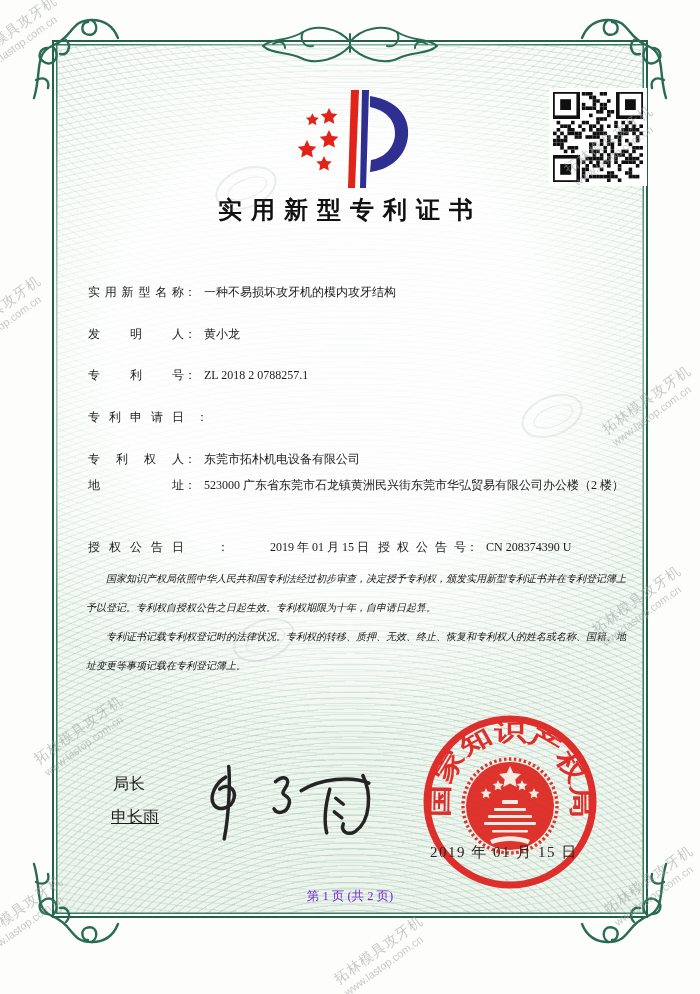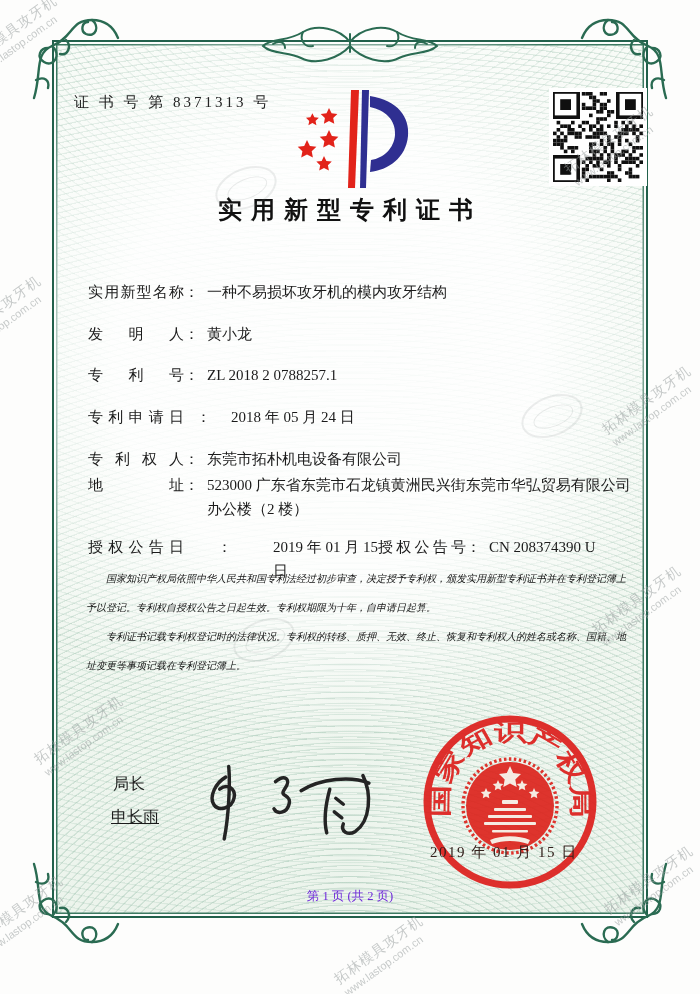--- a/index.html
+++ b/index.html
@@ -35,21 +35,21 @@
   .top-ornament { position:absolute; left:243px; top:12px; width:214px; height:60px; }
 
   
   .cert-no { position:absolute; left:74px; top:93px; font-size:15px; letter-spacing:3px; color:#222; }
   .logo { position:absolute; left:282px; top:84px; width:136px; height:112px; }
   .qr { position:absolute; left:549px; top:88px; width:98px; height:98px; background:#fff; padding:4px; }
   .title { position:absolute; left:0; right:0; top:194px; text-align:center;
            font-size:24px; font-weight:700; letter-spacing:9px; color:#111; }
 
   
-  .row { position:absolute; left:88px; width:548px; display:flex; font-size:15px; line-height:24px; }
+  .row { position:absolute; left:88px; width:548px; display:flex; font-size:12px; line-height:24px; }
   .lbl { flex:0 0 auto; display:inline-block; width:96px; text-align:justify; text-align-last:justify; }
   .colon { flex:0 0 auto; margin-right:8px; }
   .val { flex:1 1 auto; }
   .r-name    { top:280px; }
   .r-inv     { top:322px; }
   .r-patno   { top:363px; }
   .r-appdate { top:405px;gap:12px; }
   .r-owner   { top:447px; }
   .r-addr    { top:473px; }
   .r-grant   { top:535px; }
@@ -131,21 +131,20 @@
       <path d="M107,30 C96,16 74,12 60,20 C44,30 28,26 20,34 C28,42 46,40 58,46 C74,54 96,46 107,34"></path>
       <path d="M107,30 C118,16 140,12 154,20 C170,30 186,26 194,34 C186,42 168,40 156,46 C140,54 118,46 107,34"></path>
       <path d="M60,20 C56,28 62,36 70,34"></path>
       <path d="M154,20 C158,28 152,36 144,34"></path>
       <path d="M30,32 C36,28 42,30 42,36"></path>
       <path d="M184,32 C178,28 172,30 172,36"></path>
       <path d="M107,22 L107,40"></path>
     </g>
   </svg>
 
-  <div class="cert-no">证 书 号 第 8371313 号</div>
 
   <svg class="logo" viewBox="0 0 136 112">
     <g fill="#e2231a">
       <path d="M31 39 l3.2 6.6 7.2.9 -5.3 5 1.4 7.1 -6.5-3.5 -6.4 3.5 1.3-7.1 -5.2-5 7.1-.9z" transform="scale(0.62) translate(18,8)"></path>
       <path d="M47 24 l2.6 5.3 5.8.7 -4.2 4 1.1 5.7 -5.3-2.8 -5.1 2.8 1-5.7 -4.2-4 5.8-.7z"></path>
       <path d="M47 46 l2.9 5.9 6.5.8 -4.7 4.5 1.2 6.4 -5.9-3.1 -5.8 3.1 1.2-6.4 -4.7-4.5 6.5-.8z"></path>
       <path d="M25 56 l2.9 5.9 6.5.8 -4.7 4.5 1.2 6.4 -5.9-3.1 -5.8 3.1 1.2-6.4 -4.7-4.5 6.5-.8z"></path>
       <path d="M42 72 l2.4 4.9 5.4.7 -3.9 3.7 1 5.3 -4.9-2.6 -4.8 2.6 1-5.3 -3.9-3.7 5.4-.7z"></path>
       <path d="M69 6 L77 6 73 104 66 104 Z"></path>
     </g>
@@ -365,21 +364,20 @@
     <span class="val">黄小龙</span>
   </div>
   <div class="row r-patno">
     <span class="lbl">专利号</span>
       <span class="colon">：</span>
     <span class="val">ZL 2018 2 0788257.1</span>
   </div>
   <div class="row r-appdate">
     <span class="lbl">专利申请日</span>
       <span class="colon">：</span>
-    <span class="val">2018 年 05 月 24 日</span>
   </div>
   <div class="row r-owner">
     <span class="lbl">专利权人</span>
       <span class="colon">：</span>
     <span class="val">东莞市拓朴机电设备有限公司</span>
   </div>
   <div class="row r-addr">
     <span class="lbl">地址</span>
       <span class="colon">：</span>
     <span class="val">523000 广东省东莞市石龙镇黄洲民兴街东莞市华弘贸易有限公司办公楼（2 楼）</span>

